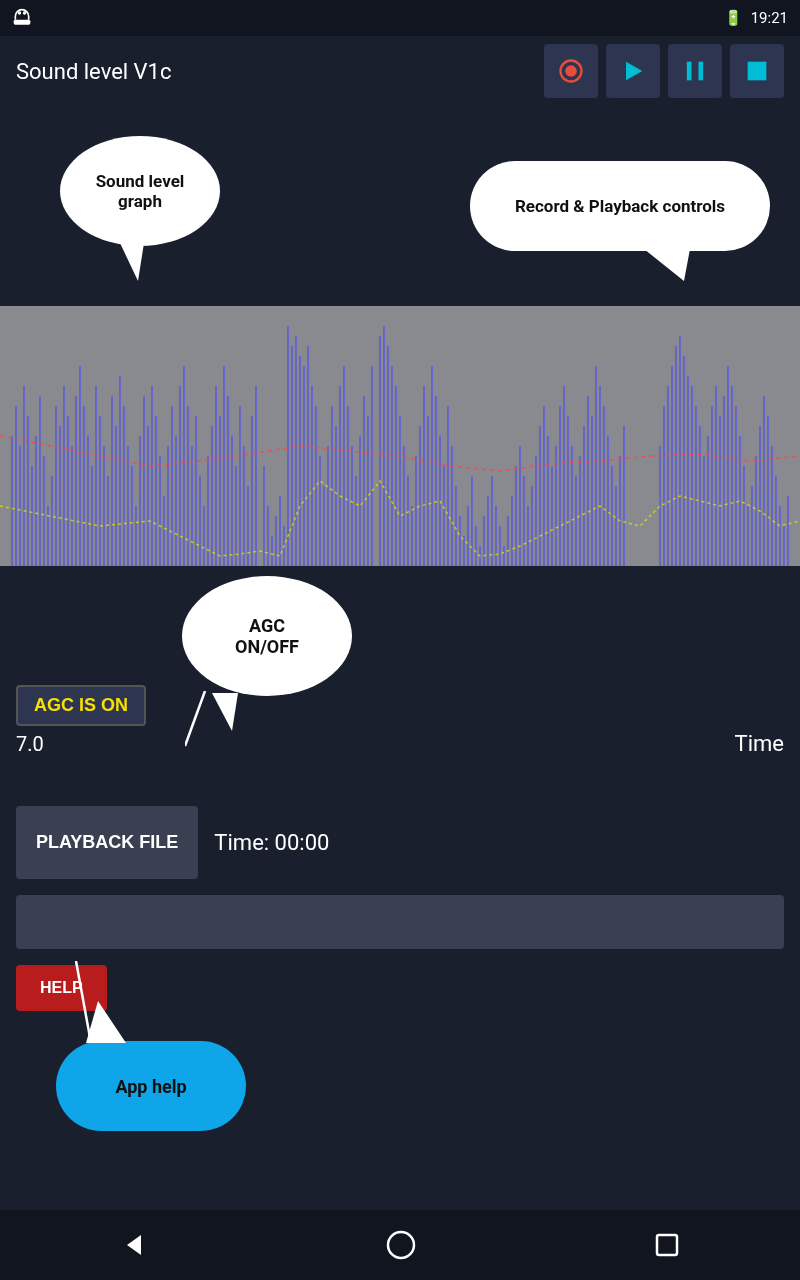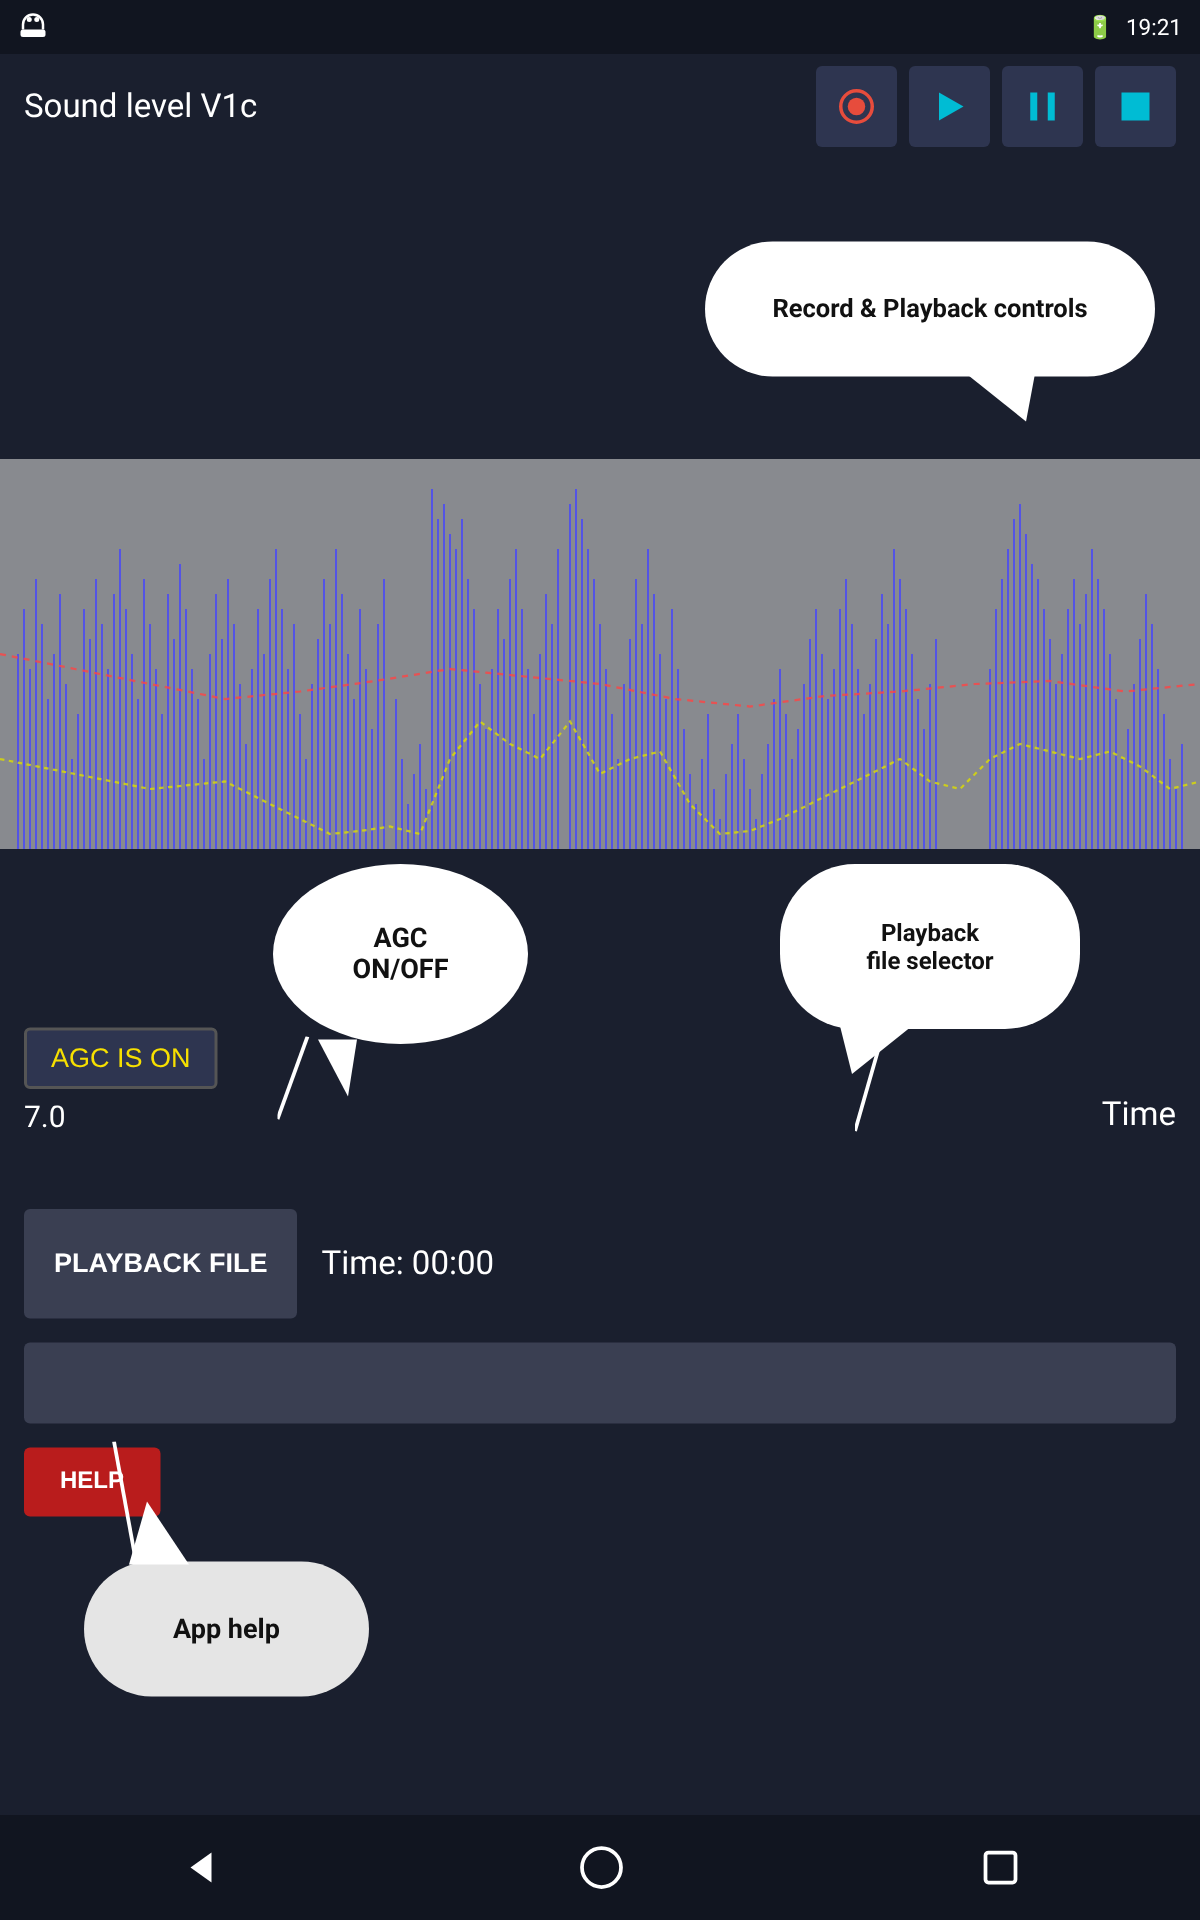--- a/index.html
+++ b/index.html
@@ -195,21 +195,21 @@
 
     
     .agc-btn {
       position: absolute;
       bottom: 60px;
       left: 16px;
       background: #2e3550;
       border: 2px solid #555;
       color: #f7e000;
       font-size: 18px;
-      font-weight: 400;
+      font-weight: 700;
       padding: 8px 16px;
       cursor: pointer;
       border-radius: 4px;
     }
 
     
     .bottom-section {
       padding: 0 16px;
     }
 
@@ -264,21 +264,21 @@
 
     
     .bubble-help-area {
       position: relative;
       margin-left: 40px;
       margin-top: 20px;
     }
     .bubble-help {
       width: 190px;
       height: 90px;
-      background: #e5e5e5;
+      background: #0ea5e9;
       color: #111;
       border-radius: 50px;
       font-size: 18px;
       font-weight: 700;
       text-align: center;
       display: flex;
       align-items: center;
       justify-content: center;
       position: relative;
     }
@@ -358,20 +358,24 @@
 
     <button class="ctrl-btn">
       <svg viewBox="0 0 24 24">
         <rect x="4" y="4" width="16" height="16" fill="#00bcd4"></rect>
       </svg>
     </button>
   </div>
 </div>
 
 <div class="bubble-area">
+  <div class="bubble bubble-sound">
+    <span style="white-space:pre-line; text-align:center;">Sound level
+graph</span>
+  </div>
   <div class="bubble bubble-record">
     <span>Record &amp; Playback controls</span>
   </div>
 </div>
 
 <div class="graph-container">
   <svg class="graph-canvas" viewBox="0 0 800 260" preserveAspectRatio="none">
 
     <rect width="800" height="260" fill="#888a8f"></rect>
 
@@ -580,30 +584,20 @@
     <div class="bubble-agc">
       <span style="white-space:pre-line; text-align:center;">AGC
 ON/OFF</span>
     </div>
 
     <svg style="position:absolute; top:115px; left:15px; width:80px; height:60px;">
       <line x1="20" y1="0" x2="0" y2="55" stroke="white" stroke-width="2.5"></line>
     </svg>
   </div>
 
-  <div style="position:absolute; top:10px; right:80px;">
-    <div class="bubble-pb">
-      <span style="white-space:pre-line; text-align:center;">Playback
-file selector</span>
-    </div>
-
-    <svg style="position:absolute; top:108px; left:50px; width:180px; height:80px;">
-      <line x1="20" y1="0" x2="0" y2="70" stroke="white" stroke-width="2.5"></line>
-    </svg>
-  </div>
 
   <button class="agc-btn" style="position:absolute; bottom:80px; left:16px;">AGC IS ON</button>
 
   <span style="position:absolute; bottom:50px; left:16px; color:white; font-size:20px;text-align:center;">7.0</span>
 
   <span style="position:absolute; bottom:50px; right:16px; color:white; font-size:22px;">Time</span>
 </div>
 
 <div class="bottom-section">
 

